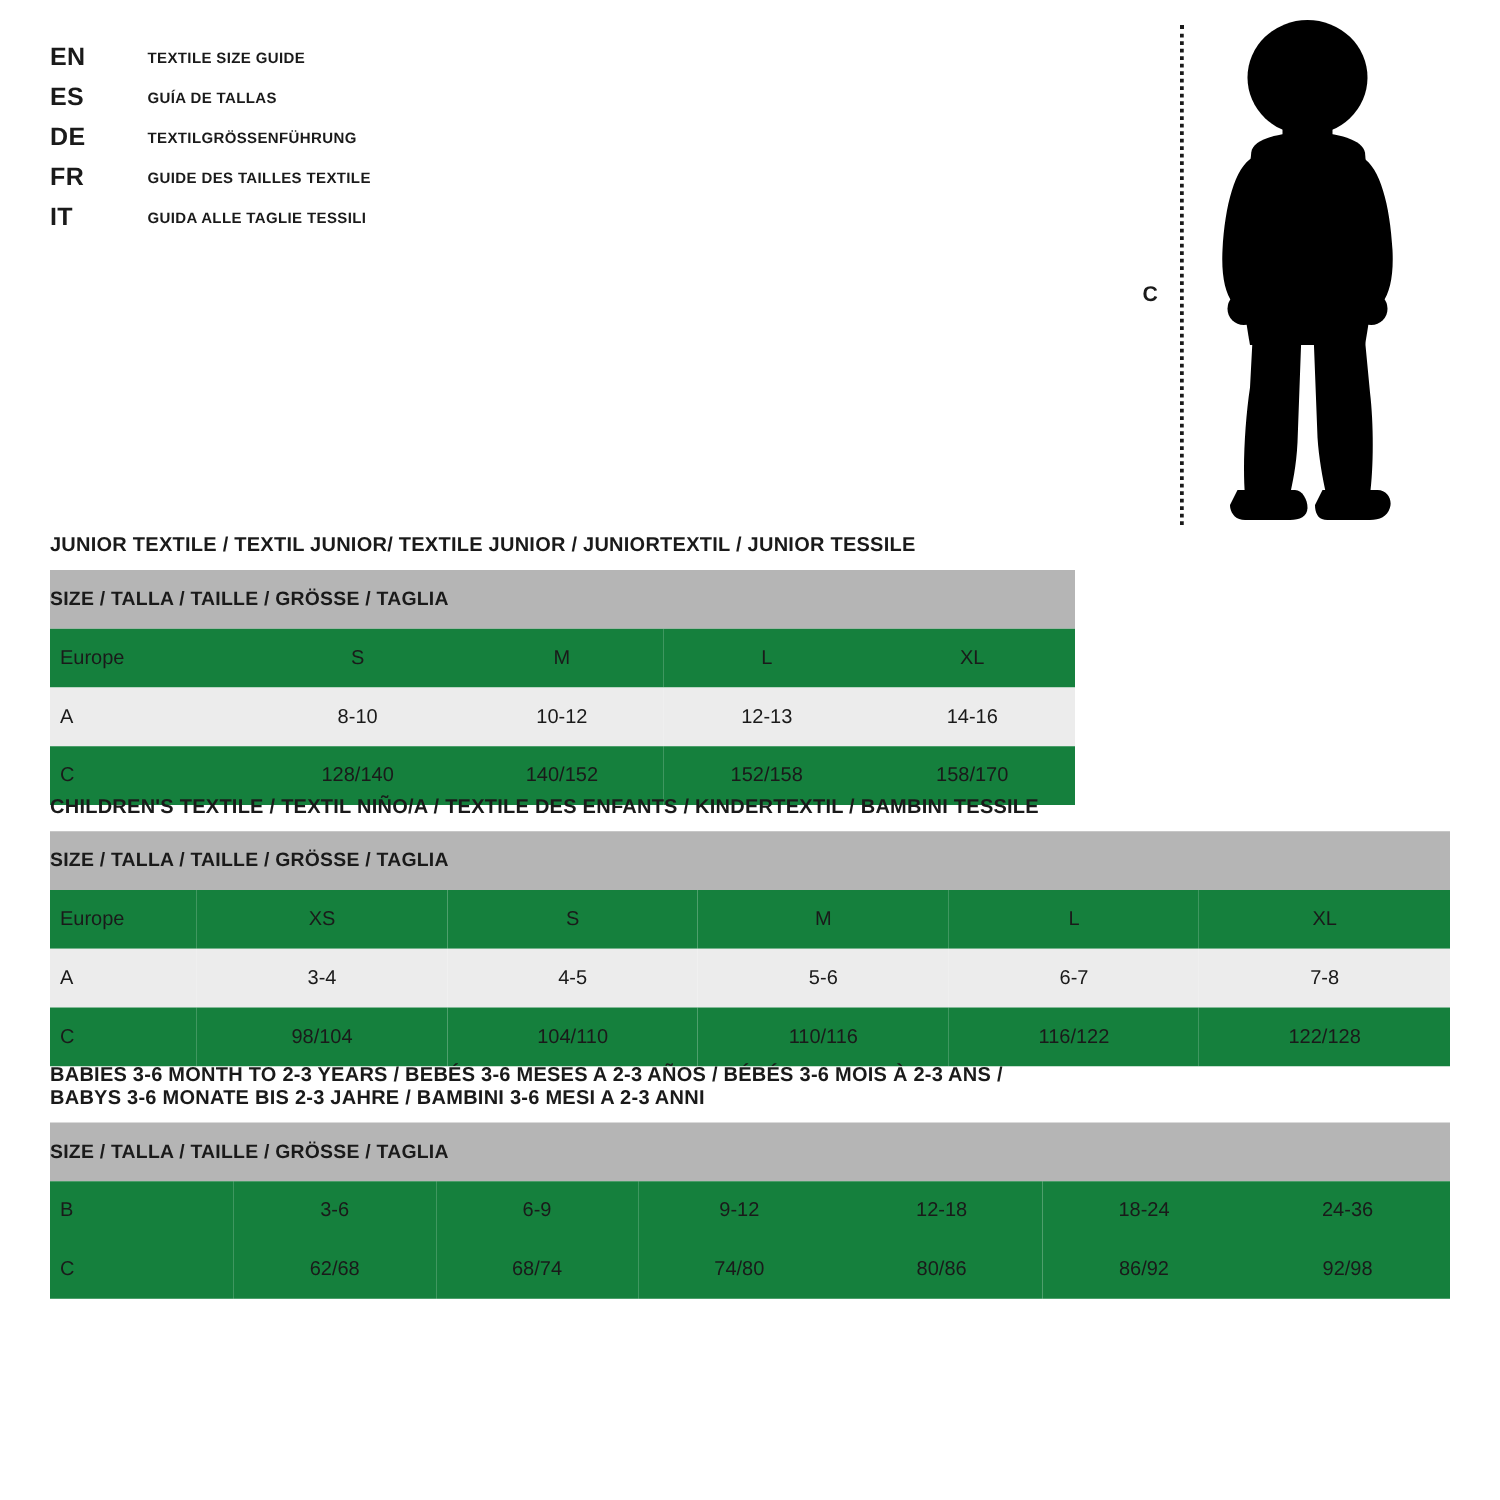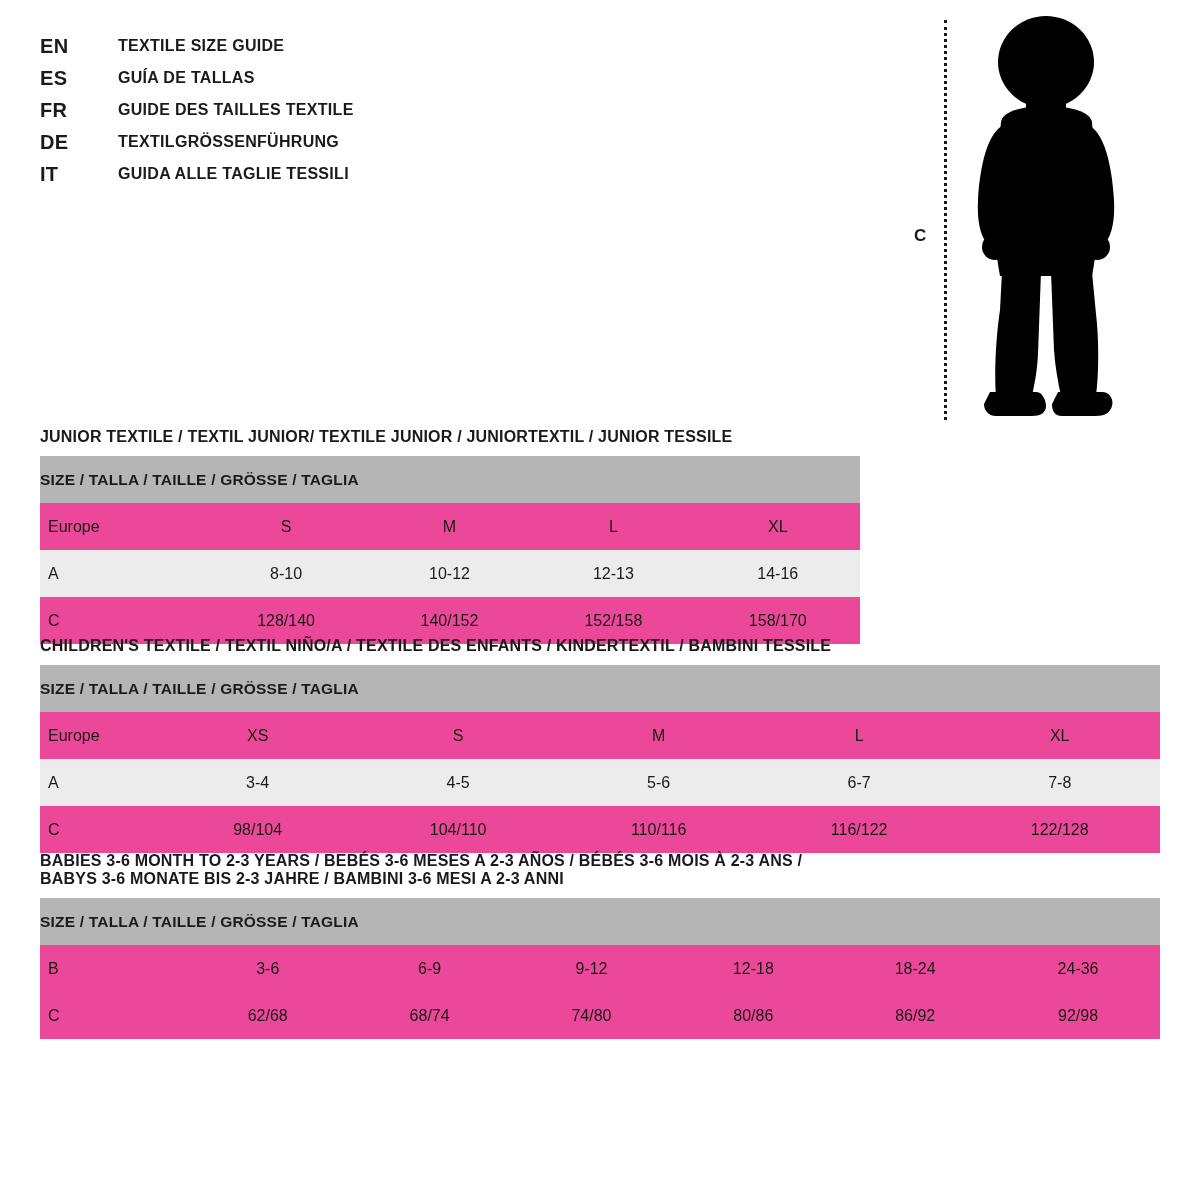--- a/index.html
+++ b/index.html
@@ -35,21 +35,21 @@
     align-items: center;
     height: 32px;
   }
   .lang-code {
     width: 78px;
     font-size: 20px;
     font-weight: bold;
     letter-spacing: 0.3px;
   }
   .lang-text {
-    font-size: 16px;
+    font-size: 12px;
     font-weight: bold;
     letter-spacing: 0.3px;
     white-space: nowrap;
   }
 
   
   .figure-area {
     position: absolute;
     top: 8px;
     left: 900px;
@@ -103,21 +103,21 @@
     height: 47px;
     vertical-align: middle;
   }
   .hdr-band td {
     background: #b5b5b5;
     font-weight: bold;
     font-size: 15.5px;
     padding-left: 8px;
     letter-spacing: 0.2px;
   }
-  .row-light td { background: #ec4899; }
+  .row-light td { background: #15803d; }
   .row-shade td { background: #ececec; }
   .cell-label {
     padding-left: 8px !important;
     font-size: 16px;
     text-align: left;
   }
   .cell-val {
     text-align: center;
     font-size: 16px;
   }
@@ -144,26 +144,26 @@
   <div class="lang-block">
     <div class="lang-row">
       <div class="lang-code">EN</div>
       <div class="lang-text">TEXTILE SIZE GUIDE</div>
     </div>
     <div class="lang-row">
       <div class="lang-code">ES</div>
       <div class="lang-text">GUÍA DE TALLAS</div>
     </div>
     <div class="lang-row">
+      <div class="lang-code">DE</div>
+      <div class="lang-text">TEXTILGRÖSSENFÜHRUNG</div>
+    </div>
+    <div class="lang-row">
       <div class="lang-code">FR</div>
       <div class="lang-text">GUIDE DES TAILLES TEXTILE</div>
-    </div>
-    <div class="lang-row">
-      <div class="lang-code">DE</div>
-      <div class="lang-text">TEXTILGRÖSSENFÜHRUNG</div>
     </div>
     <div class="lang-row">
       <div class="lang-code">IT</div>
       <div class="lang-text">GUIDA ALLE TAGLIE TESSILI</div>
     </div>
   </div>
 
   <div class="figure-area">
     <div class="measure-label">C</div>
     <div class="measure-line"></div>

